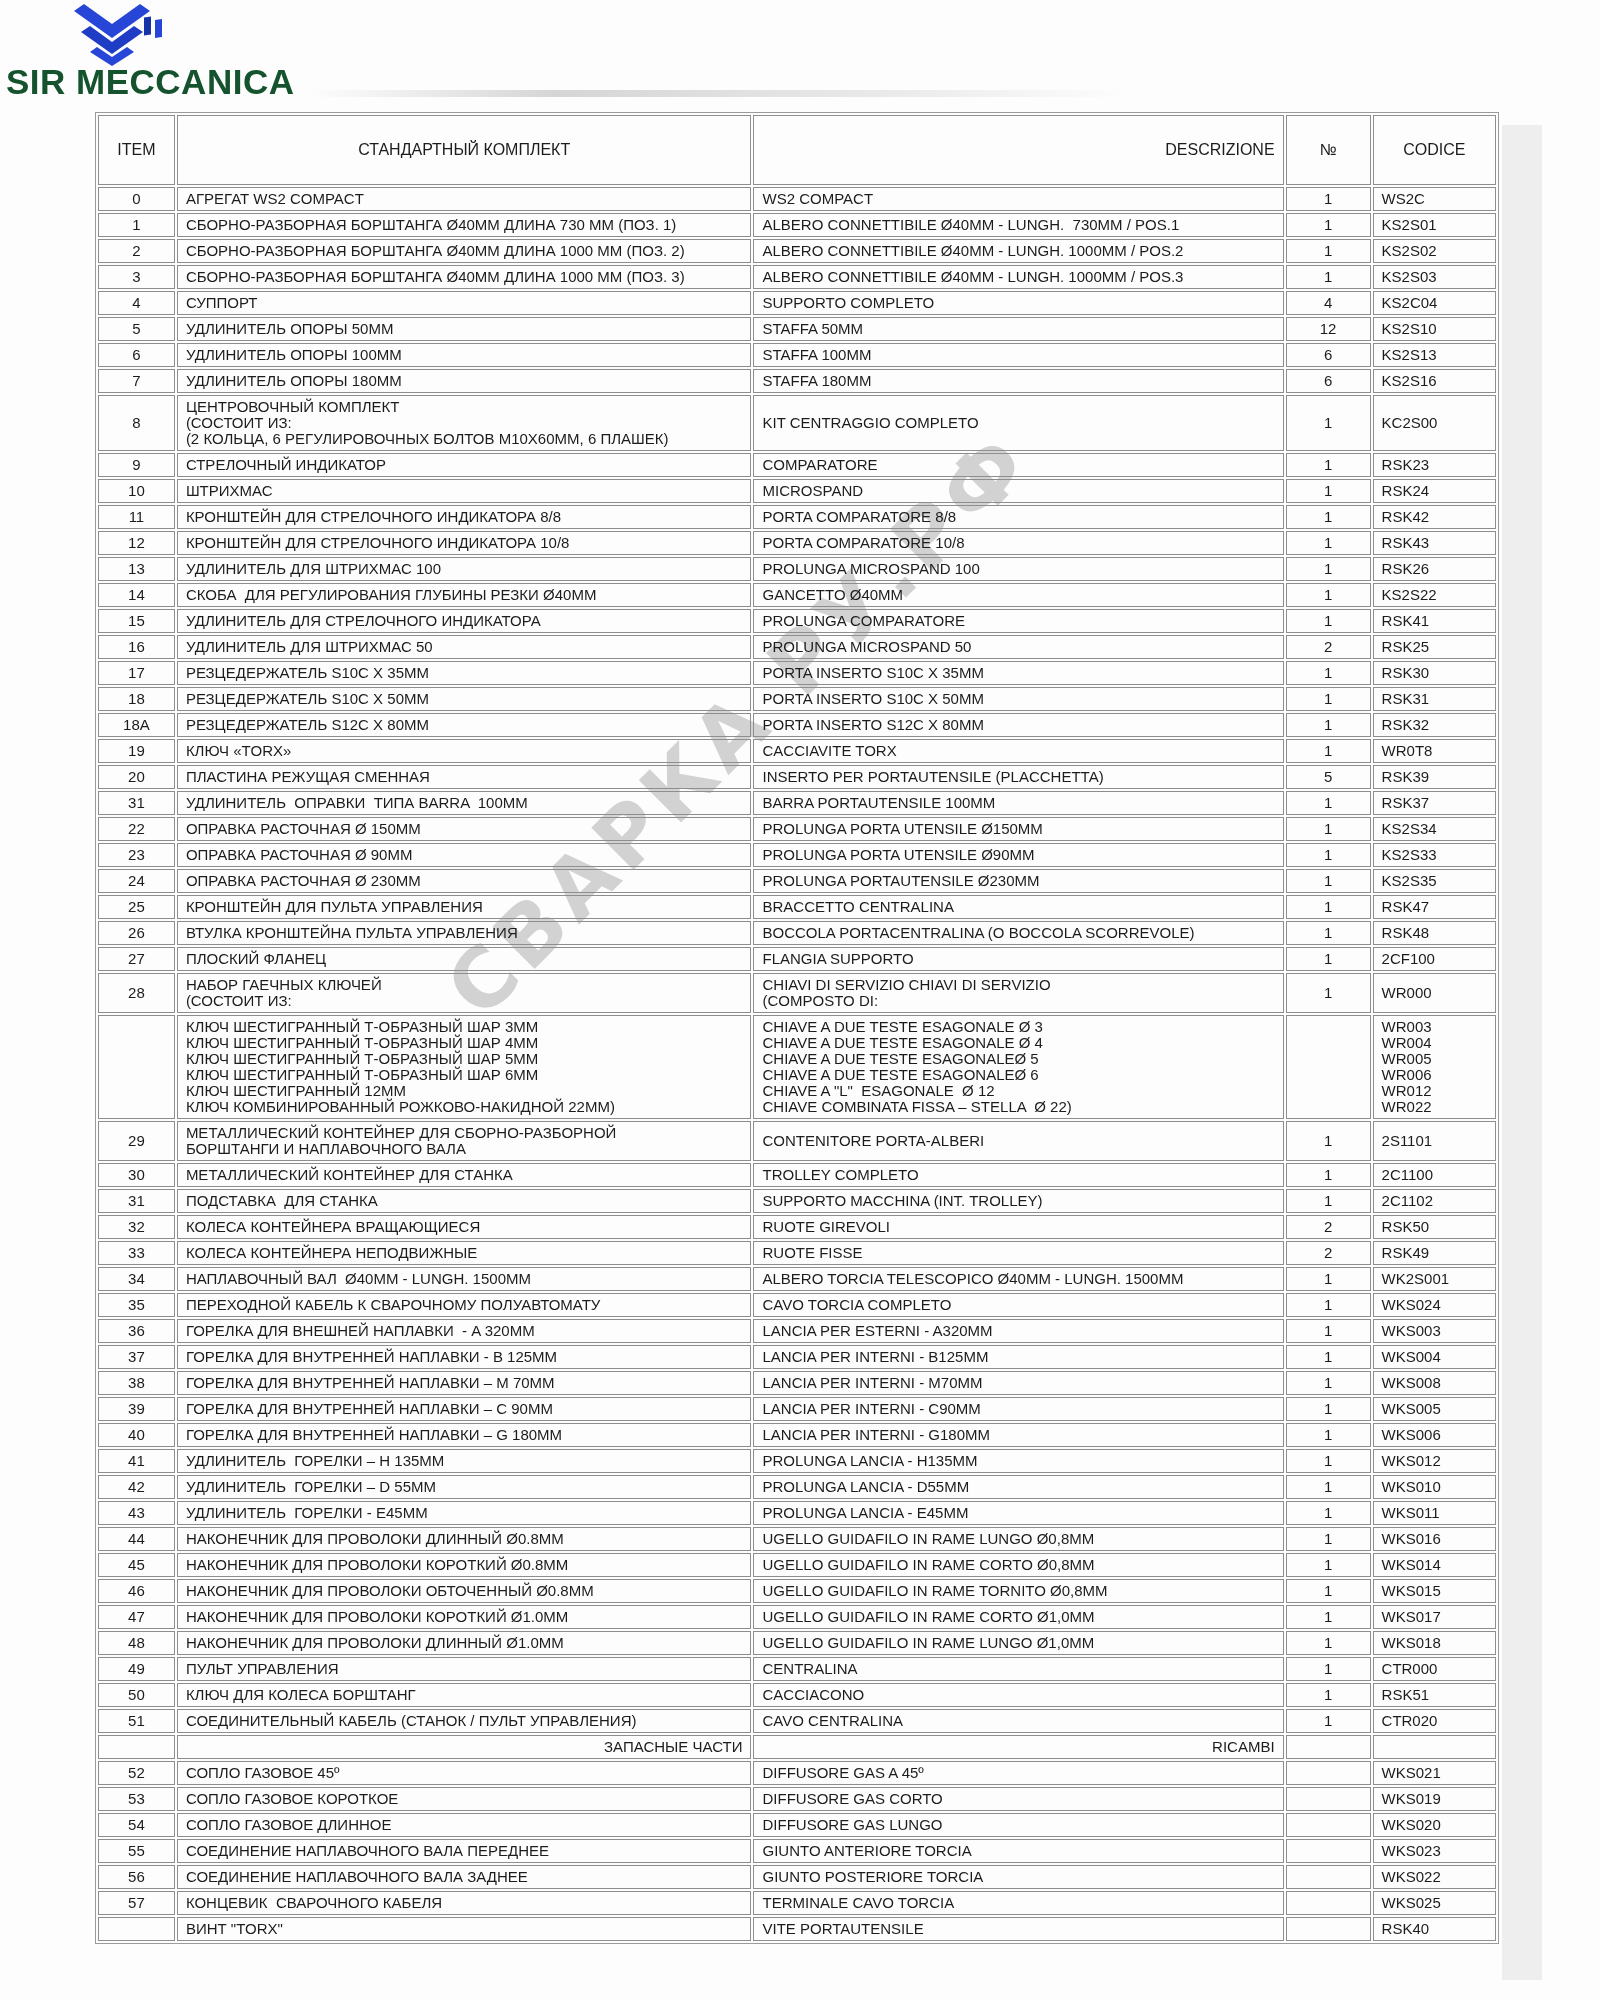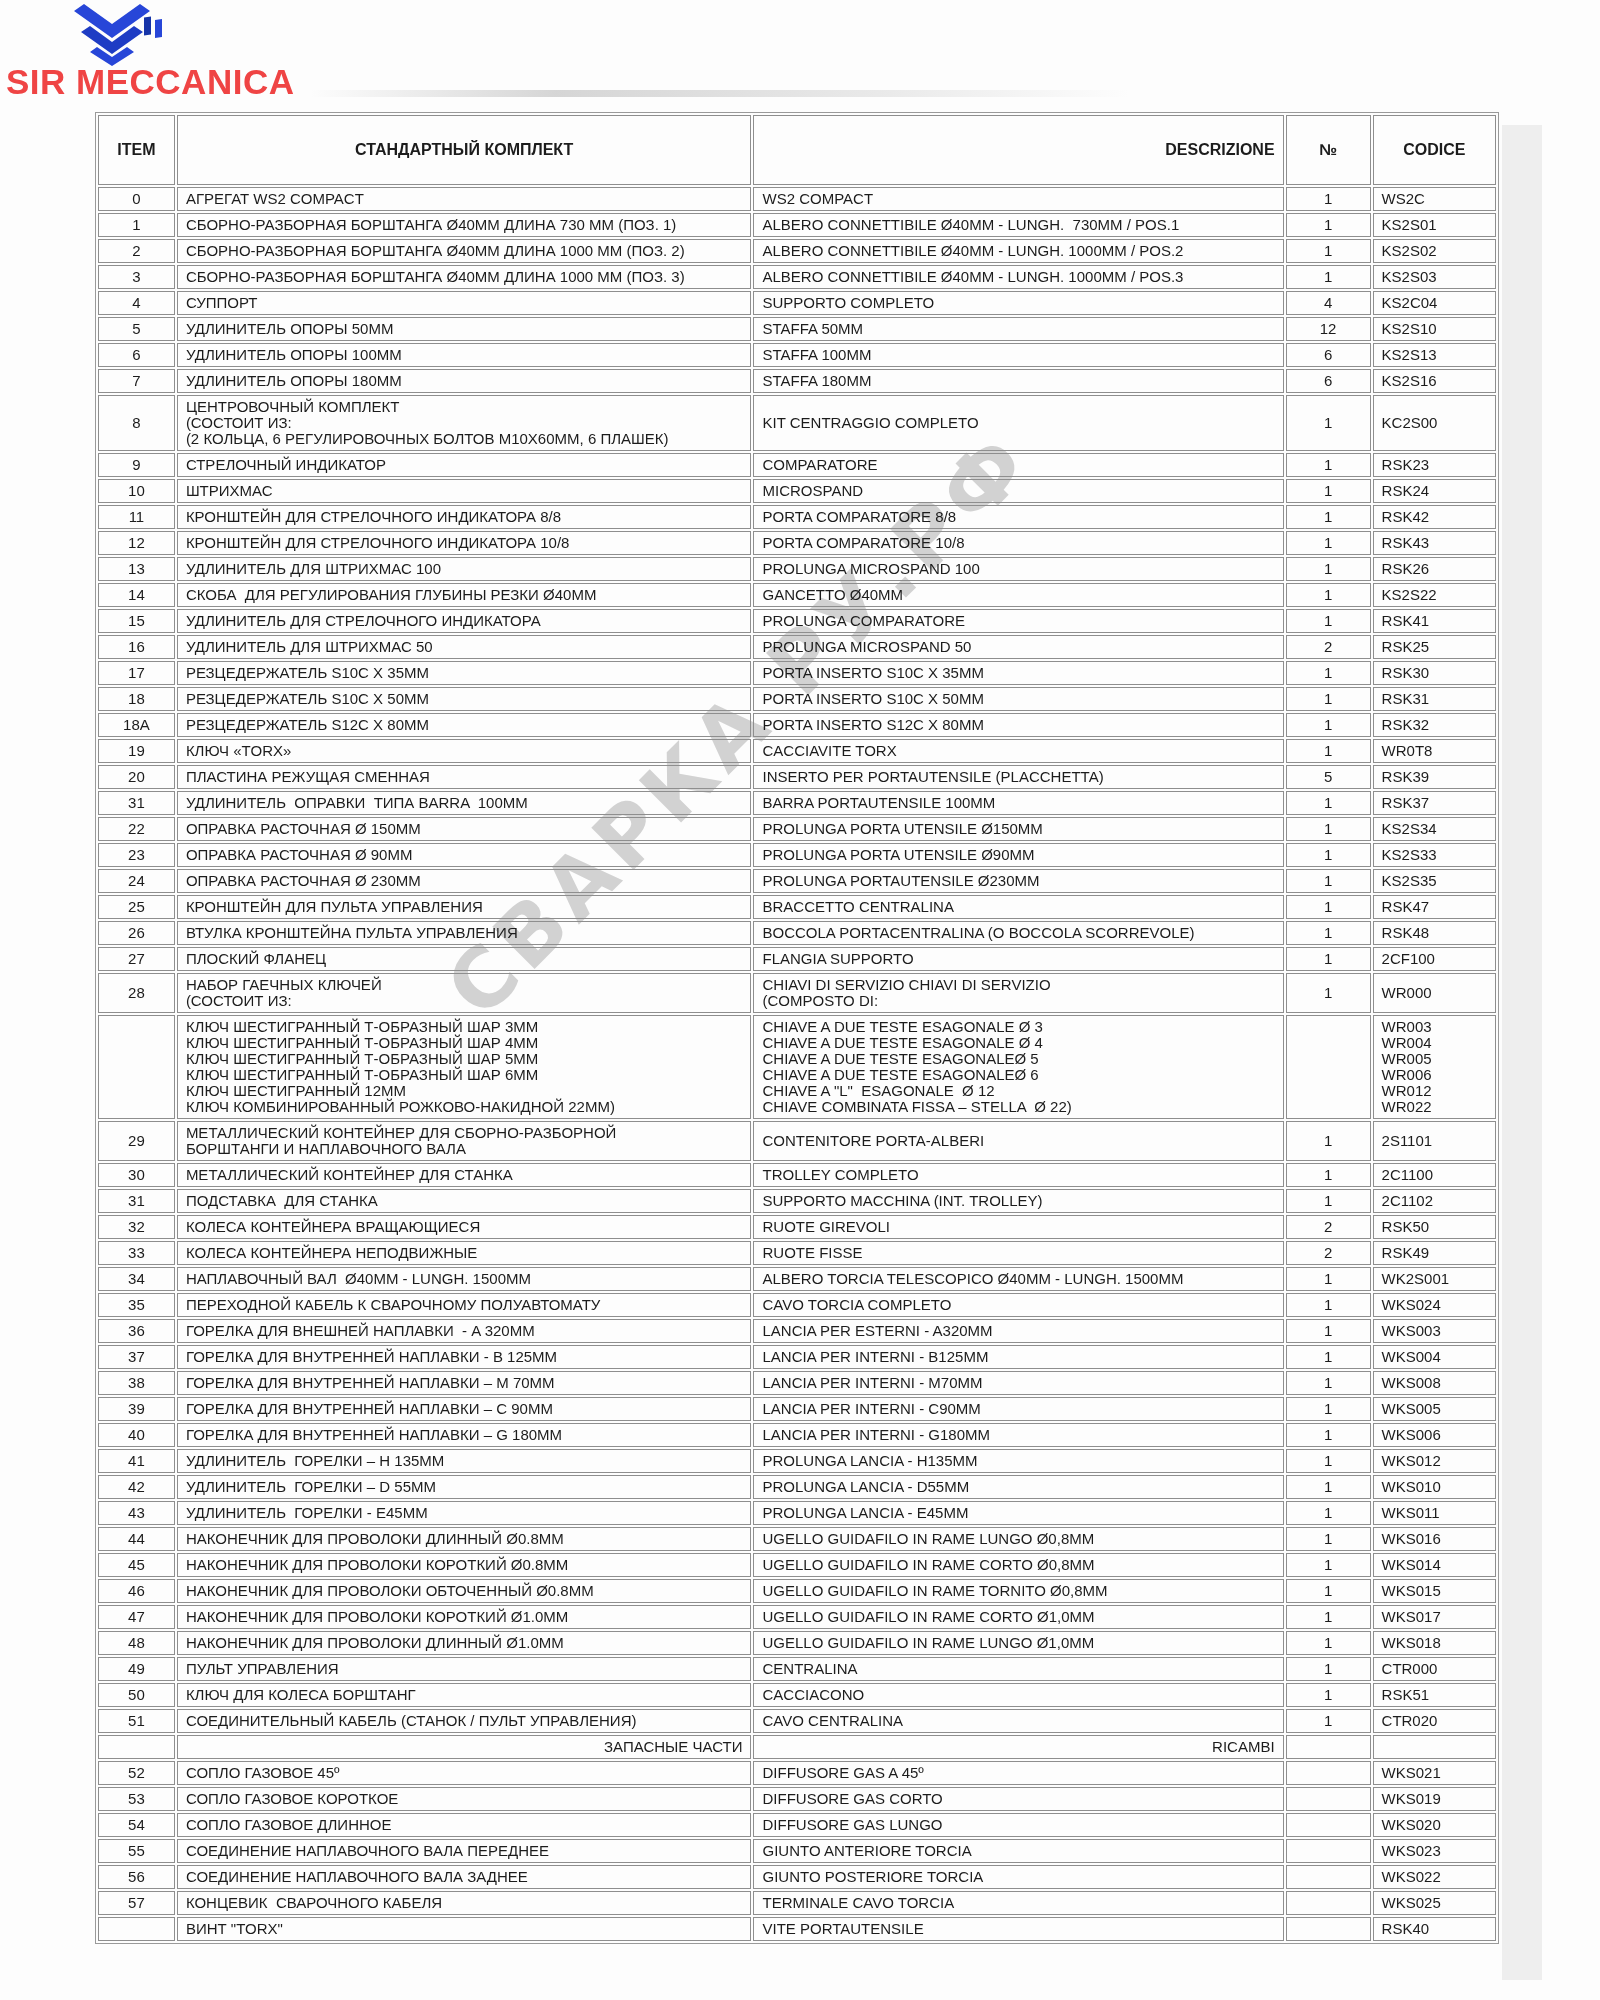--- a/index.html
+++ b/index.html
@@ -10,21 +10,21 @@
     position: relative;
     overflow: hidden;
     color: #1c1c1c;
   }
 
   
   .logo { position: absolute; left: 6px; top: 2px; width: 300px; z-index: 3; }
   .logo-icon { display: block; margin-left: 64px; }
   .brand {
     font-size: 35px; font-weight: bold; letter-spacing: 0.5px;
-    color: #ef4444; white-space: nowrap; margin-top: -4px;
+    color: #14532d; white-space: nowrap; margin-top: -4px;
   }
 
   
   .scan-smudge {
     position: absolute; left: 310px; top: 90px; width: 820px; height: 7px; z-index: 1;
     background: linear-gradient(to right, rgba(180,180,180,0), rgba(165,165,165,0.45) 30%, rgba(175,175,175,0.25) 70%, rgba(180,180,180,0));
     border-radius: 3px;
   }
   .scan-edge {
     position: absolute; left: 1502px; top: 125px; width: 40px; height: 1855px; z-index: 0;
@@ -58,21 +58,21 @@
 
   .doc-table th, .doc-table td {
     border: 1px solid #8e8e8e;
     padding: 3px 8px;
     font-size: 15px; line-height: 16px;
     vertical-align: middle;
     background: transparent;
     overflow: hidden;
   }
   .doc-table th {
-    height: 62px; font-size: 16px; font-weight: bold; text-align: center;
+    height: 62px; font-size: 16px; font-weight: normal; text-align: center;
   }
   .doc-table th.th-left { text-align: right; }
   td.c-item, td.c-qty { text-align: center; }
   td.c-code { text-align: left; }
   .line { white-space: pre; }
   tr.bold-row td { font-weight: normal; text-align: right; }
 </style>
 </head>
 <body>
 

